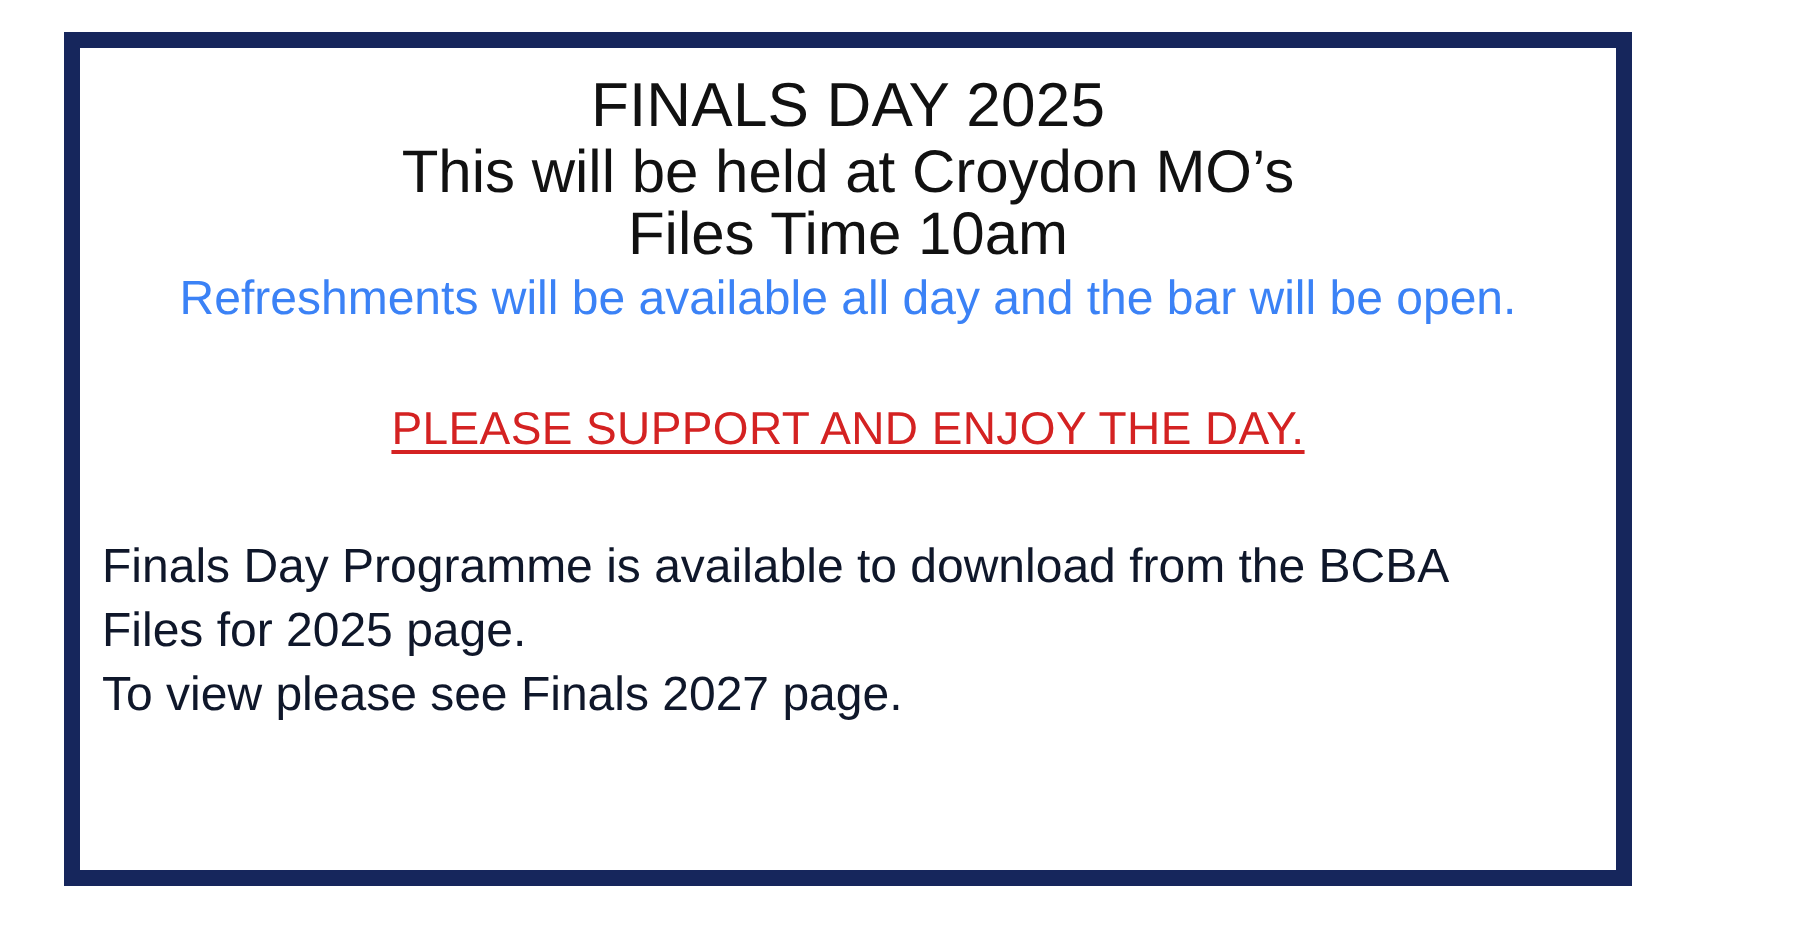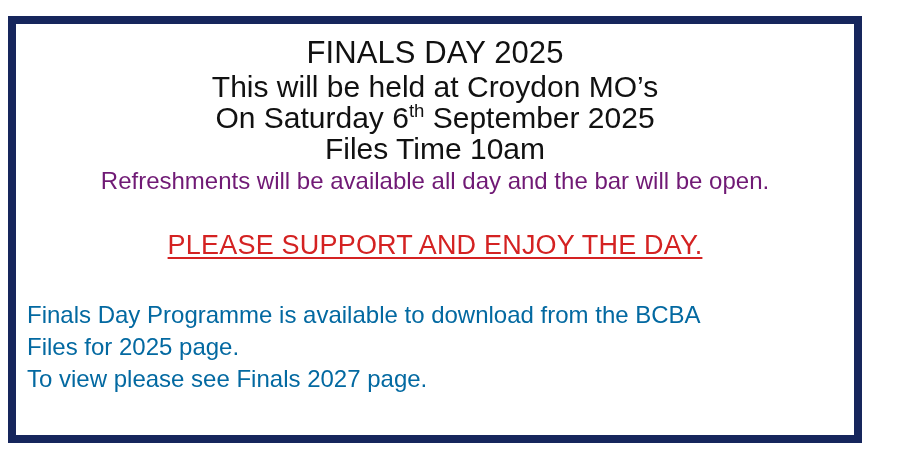--- a/index.html
+++ b/index.html
@@ -11,23 +11,23 @@
     width: 900px;
     height: 472px;
     background: #ffffff;
     font-family: "Liberation Sans", sans-serif;
     overflow: hidden;
     position: relative;
   }
 
   #notice-card {
     position: absolute;
-    left: 8px;
+    left: 32px;
     top: 16px;
-    width: 854px;
+    width: 784px;
     height: 427px;
     box-sizing: border-box;
     border: 8px solid #16265c;
     background: #ffffff;
   }
 
   #notice-inner {
     position: relative;
     width: 100%;
     height: 100%;
@@ -61,69 +61,68 @@
   #event-date-line sup {
     font-size: 0.62em;
     vertical-align: super;
     line-height: 0;
   }
 
   
   #refreshments-line {
     font-size: 24px;
     line-height: 31px;
-    color: #701a75;
+    color: #3b82f6;
     text-align: center;
     white-space: nowrap;
     margin-top: 1px;
   }
 
   
   #support-callout {
     margin-top: 35px;
     text-align: center;
   }
   #support-callout-text {
     display: inline-block;
-    font-size: 27px;
+    font-size: 23px;
     line-height: 28px;
     color: #d42222;
     text-decoration: underline;
     text-decoration-thickness: 2px;
     text-underline-offset: 3px;
     letter-spacing: 0.2px;
     white-space: nowrap;
   }
 
   
   #programme-block {
     margin-top: 40px;
     text-align: left;
     padding-left: 1px;
   }
   .para-line {
     font-size: 24px;
     line-height: 32px;
-    color: #0369a1;
+    color: #0f172a;
     white-space: nowrap;
   }
 </style>
 </head>
 <body style="background: rgb(255, 255, 255);">
 
 <div id="notice-card" style="border-color: rgb(22, 38, 92); border-width: 8px; background: rgb(255, 255, 255);">
   <div id="notice-inner">
 
     <div class="centered-block">
 
       <div id="event-title">FINALS DAY 2025</div>
 
       <div class="center-line">This will be held at Croydon MO’s</div>
 
-      <div class="center-line" id="event-date-line"><span>On Saturday 6</span><sup>th</sup><span> September 2025</span></div>
 
       <div class="center-line">Files Time 10am</div>
     </div>
 
     <div id="refreshments-line">Refreshments will be available all day and the bar will be open.</div>
 
     <div id="support-callout">
       <span id="support-callout-text" style="color: rgb(212, 34, 34); text-decoration: underline;">PLEASE SUPPORT AND ENJOY THE DAY.</span>
     </div>
 

